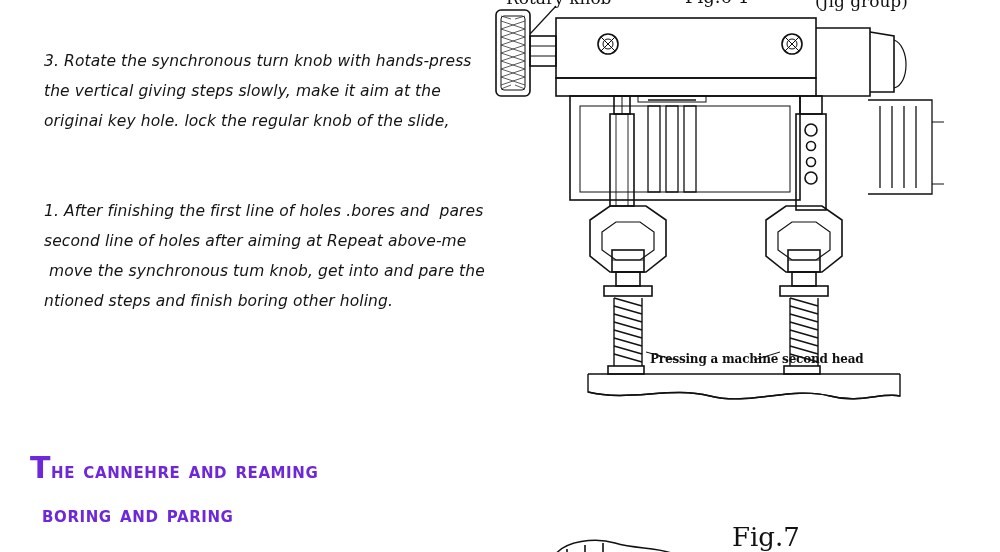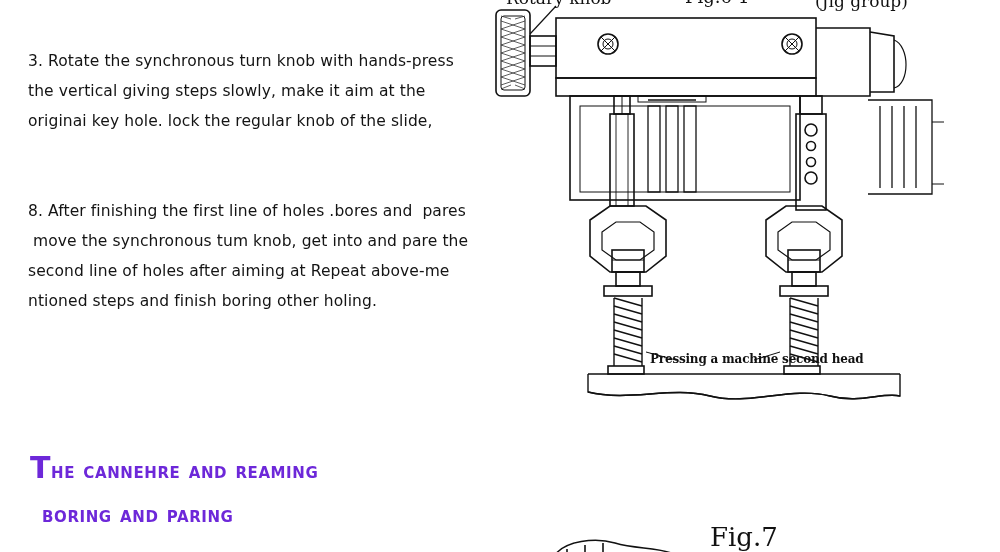--- a/index.html
+++ b/index.html
@@ -12,23 +12,24 @@
     height: 552px;
     position: relative;
     overflow: hidden;
     font-family: "DejaVu Sans", sans-serif;
     color: #1a1a1a;
   }
 
   
   .text-col {
     position: absolute;
-    left: 28px;
+    left: 44px;
     top: 46px;
     width: 470px;
+    font-style: italic;
   }
   .para {
     font-size: 15.5px;
     line-height: 30px;
     color: #141414;
     margin: 0 0 0 0;
     letter-spacing: 0.1px;
   }
   .para + .para {
     margin-top: 60px;
@@ -92,21 +93,21 @@
   }
   .lbl-press {
     left: 180px;
     top: 364px;
     font-size: 12px;
     font-weight: bold;
     letter-spacing: -0.2px;
   }
   .lbl-fig7 {
     position: absolute;
-    left: 710px;
+    left: 732px;
     top: 522px;
     font-family: "DejaVu Serif", serif;
     font-size: 26px;
     color: #111;
   }
   .fig7-shape {
     position: absolute;
     left: 545px;
     top: 535px;
     width: 130px;
@@ -118,23 +119,23 @@
 
 <div class="text-col">
 
   <p class="para">
     <span class="line">3. Rotate the synchronous turn knob with hands-press</span>
     <span class="line">the vertical giving steps slowly, make it aim at the</span>
     <span class="line">originai key hole. lock the regular knob of the slide,</span>
   </p>
 
   <p class="para">
-    <span class="line">8. After finishing the first line of holes .bores and  pares</span>
+    <span class="line">1. After finishing the first line of holes .bores and  pares</span>
+    <span class="line">second line of holes after aiming at Repeat above-me</span>
     <span class="line"> move the synchronous tum knob, get into and pare the</span>
-    <span class="line">second line of holes after aiming at Repeat above-me</span>
     <span class="line">ntioned steps and finish boring other holing.</span>
   </p>
 
 </div>
 
 <div class="heading">
   <span class="hl"><span class="cap">T</span><span>HE CANNEHRE AND REAMING</span></span>
   <span class="hl hl2">BORING AND PARING</span>
 </div>
 

